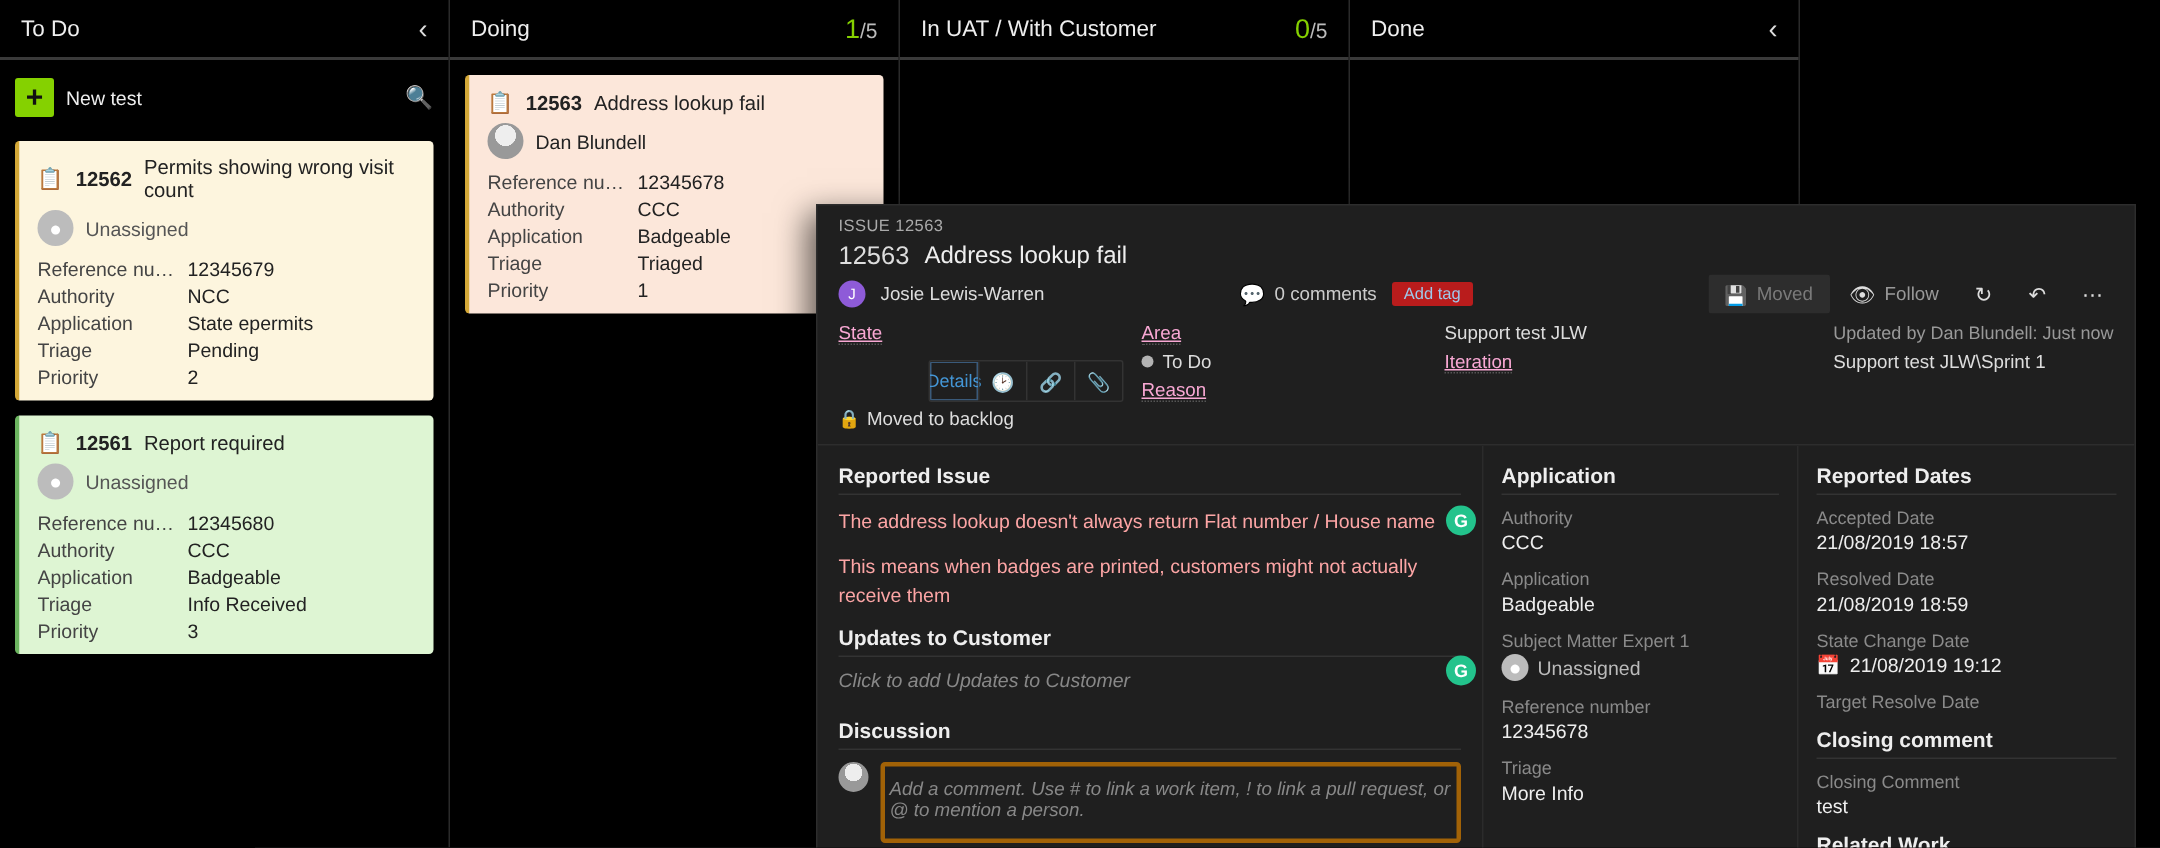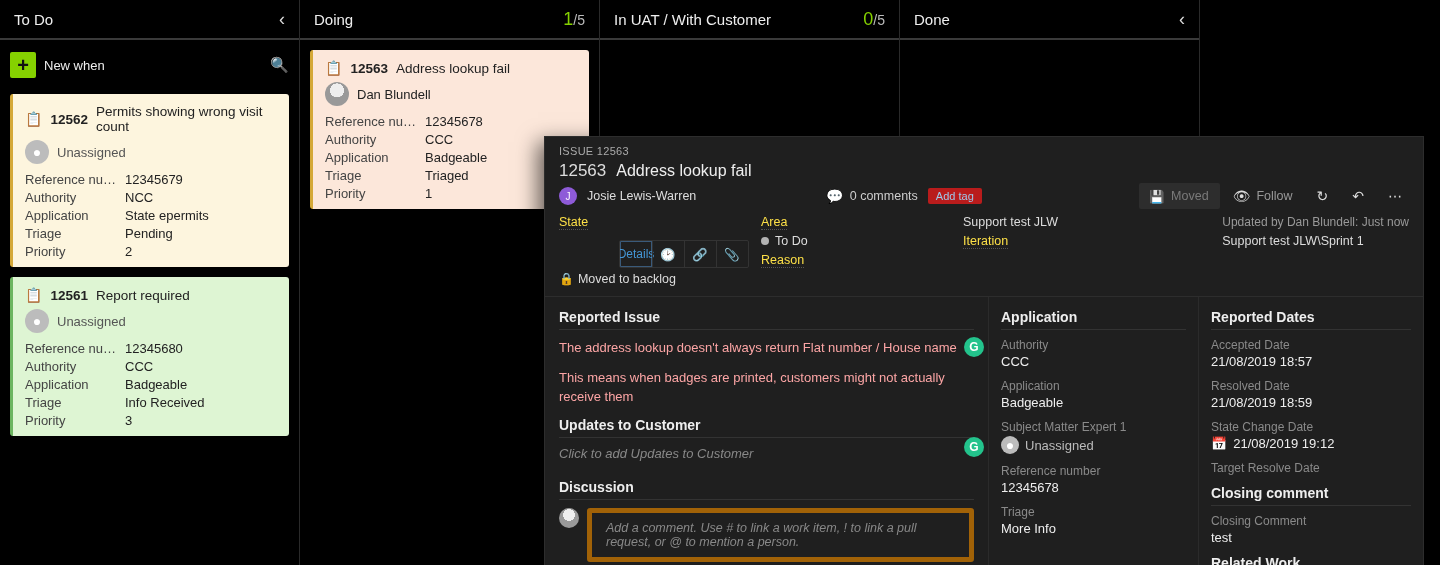--- a/index.html
+++ b/index.html
@@ -132,40 +132,40 @@
   .tb-icon{ font-size:14px; color:#ddd; }
 
   .dp-state {
     display:grid;
     grid-template-columns: 190px 190px 1fr auto;
     gap: 4px 12px;
     padding: 0 14px 10px 14px;
     font-size: 12.5px;
     border-bottom: 1px solid #2d2d2d;
   }
-  .sk { color:#fde047; border-bottom: 1px dotted #555; display:inline-block; }
+  .sk { color:#f9a8d4; border-bottom: 1px dotted #555; display:inline-block;text-decoration:underline; }
   .sv { color:#ddd; }
   .lock { color:#999; font-size:12px; margin-right:4px; }
   .dot-todo { width:8px; height:8px; border-radius:50%; background:#b3b3b3; display:inline-block; margin-right:6px; }
   .updated-by { color:#999; font-size:12px; text-align:right; }
 
   .tab-bar { display:flex; border:1px solid #333; border-radius:2px; overflow:hidden; margin-top:6px; }
   .tab-bar .tab { width:32px; height:26px; display:flex; align-items:center; justify-content:center; color:#ccc; cursor:pointer; border-left:1px solid #333;}
   .tab-bar .tab:first-child{ border-left:none; }
   .tab-bar .tab.active{ color: var(--blue); box-shadow: inset 0 0 0 1px #3a5a7a; }
 
   .dp-body { display:flex; flex:1; overflow:hidden; }
   .dp-center { flex: 1; padding: 8px 14px; overflow:auto; position:relative; }
   .dp-side { width: 210px; border-left:1px solid #2b2b2b; padding: 8px 12px; overflow:auto; }
   .dp-side2 { width: 225px; border-left:1px solid #2b2b2b; padding: 8px 12px; overflow:auto; }
   .sec-h { font-size: 14px; font-weight:600; color:#eee; margin: 4px 0 8px 0; border-bottom:1px solid #333; padding-bottom:4px;}
   .issue-text { color:#fca5a5; line-height: 1.5; margin-bottom:10px; }
   .placeholder { color:#888; font-style: italic; }
   .comment-box {
-    border:5px solid #a16207; border-radius:3px; padding:8px 14px; min-height:54px; color:#888; font-style:italic; font-size:12.5px;
+    border:3px solid #a16207; border-radius:3px; padding:8px 3px; min-height:54px; color:#888; font-style:italic; font-size:12.5px;
   }
   .discussion-row{ display:flex; gap:8px; align-items:flex-start; }
   .discussion-row .avatar{ width:20px; height:20px; flex:0 0 20px;}
   .kvs { display:flex; flex-direction:column; gap:2px; margin-bottom:10px; }
   .kvs .k{ color:#8a8a8a; font-size:12px; }
   .kvs .v{ color:#eee; font-size:13px; }
   .unassigned-pill{ display:flex; align-items:center; gap:6px; color:#bbb;}
   .unassigned-pill .avatar{ width:18px; height:18px; }
   .cal-icon{ color:#999; margin-right:6px; }
   .g-badge{
@@ -181,21 +181,21 @@
 <div class="board">
 
   <div class="column">
     <div class="col-header">
       <span>To Do</span>
       <span class="chev">‹</span>
     </div>
     <div class="col-body">
       <div class="newitem-row">
         <div class="plus-btn">+</div>
-        <span class="newitem-text">New when</span>
+        <span class="newitem-text">New test</span>
         <span class="search-icon">🔍</span>
       </div>
 
       <div class="card cream">
         <div class="card-title">
           <span class="clip-icon">📋</span>
           <span class="id">12562</span>
           <span>Permits showing wrong visit count</span>
         </div>
         <div class="assignee-row">

